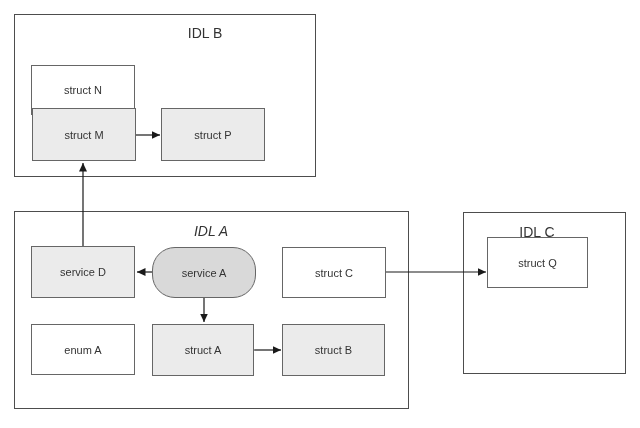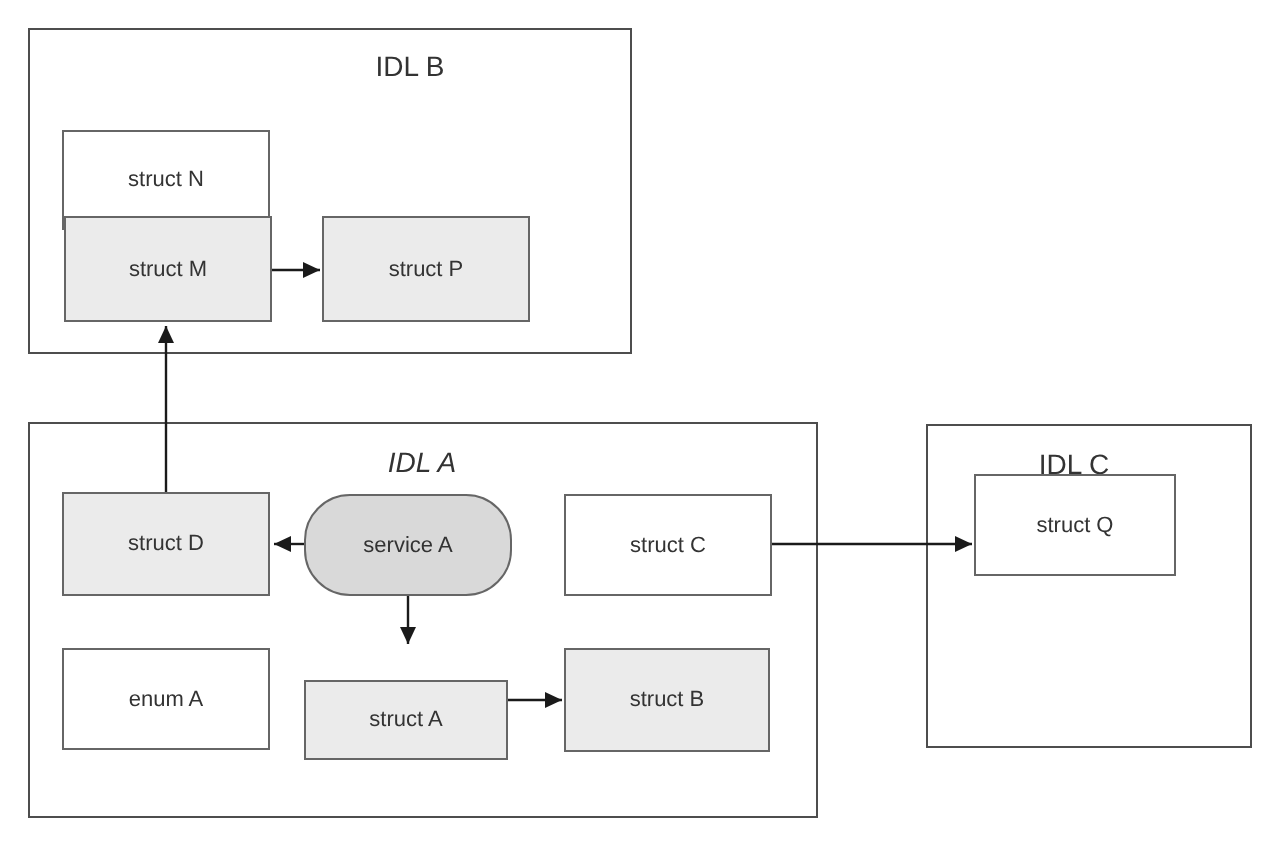--- a/index.html
+++ b/index.html
@@ -76,25 +76,25 @@
   <div class="container-box" style="left:14px; top:211px; width:395px; height:198px;"></div>
   <div class="container-label" style="left:171px; top:225px;font-style:italic;">IDL A</div>
 
   <div class="container-box" style="left:463px; top:212px; width:163px; height:162px;"></div>
   <div class="container-label" style="left:497px; top:226px;">IDL C</div>
 
   <div class="node fill-white" style="left:31px; top:32px; width:104px; height:50px;margin-top:33px;">struct N</div>
   <div class="node fill-light" style="left:161px; top:108px; width:104px; height:53px;">struct P</div>
   <div class="node fill-light" style="left:32px; top:108px; width:104px; height:53px;">struct M</div>
 
-  <div class="node fill-light" style="left:31px; top:246px; width:104px; height:52px;">struct D</div>
+  <div class="node fill-light" style="left:31px; top:246px; width:104px; height:52px;">service D</div>
   <div class="node fill-medium" style="left:152px; top:247px; width:104px; height:51px;">service A</div>
   <div class="node fill-white" style="left:31px; top:324px; width:104px; height:51px;">enum A</div>
   <div class="node fill-white" style="left:282px; top:247px; width:104px; height:51px;">struct C</div>
-  <div class="node fill-light" style="left:152px; top:324px; width:102px; height:40px;margin-top:16px;">struct A</div>
+  <div class="node fill-light" style="left:152px; top:324px; width:102px; height:52px;">struct A</div>
   <div class="node fill-light" style="left:282px; top:324px; width:103px; height:52px;text-align:right;">struct B</div>
 
   <div class="node fill-white" style="left:487px; top:237px; width:101px; height:51px;">struct Q</div>
 
   <svg class="edges-layer" viewBox="0 0 640 428" xmlns="http://www.w3.org/2000/svg">
     <defs>
       <marker id="arrow" markerUnits="userSpaceOnUse" markerWidth="10" markerHeight="9" refX="8.5" refY="4" orient="auto">
         <path class="arrowhead" d="M0,0 L8.5,4 L0,8 z"></path>
       </marker>
     </defs>

